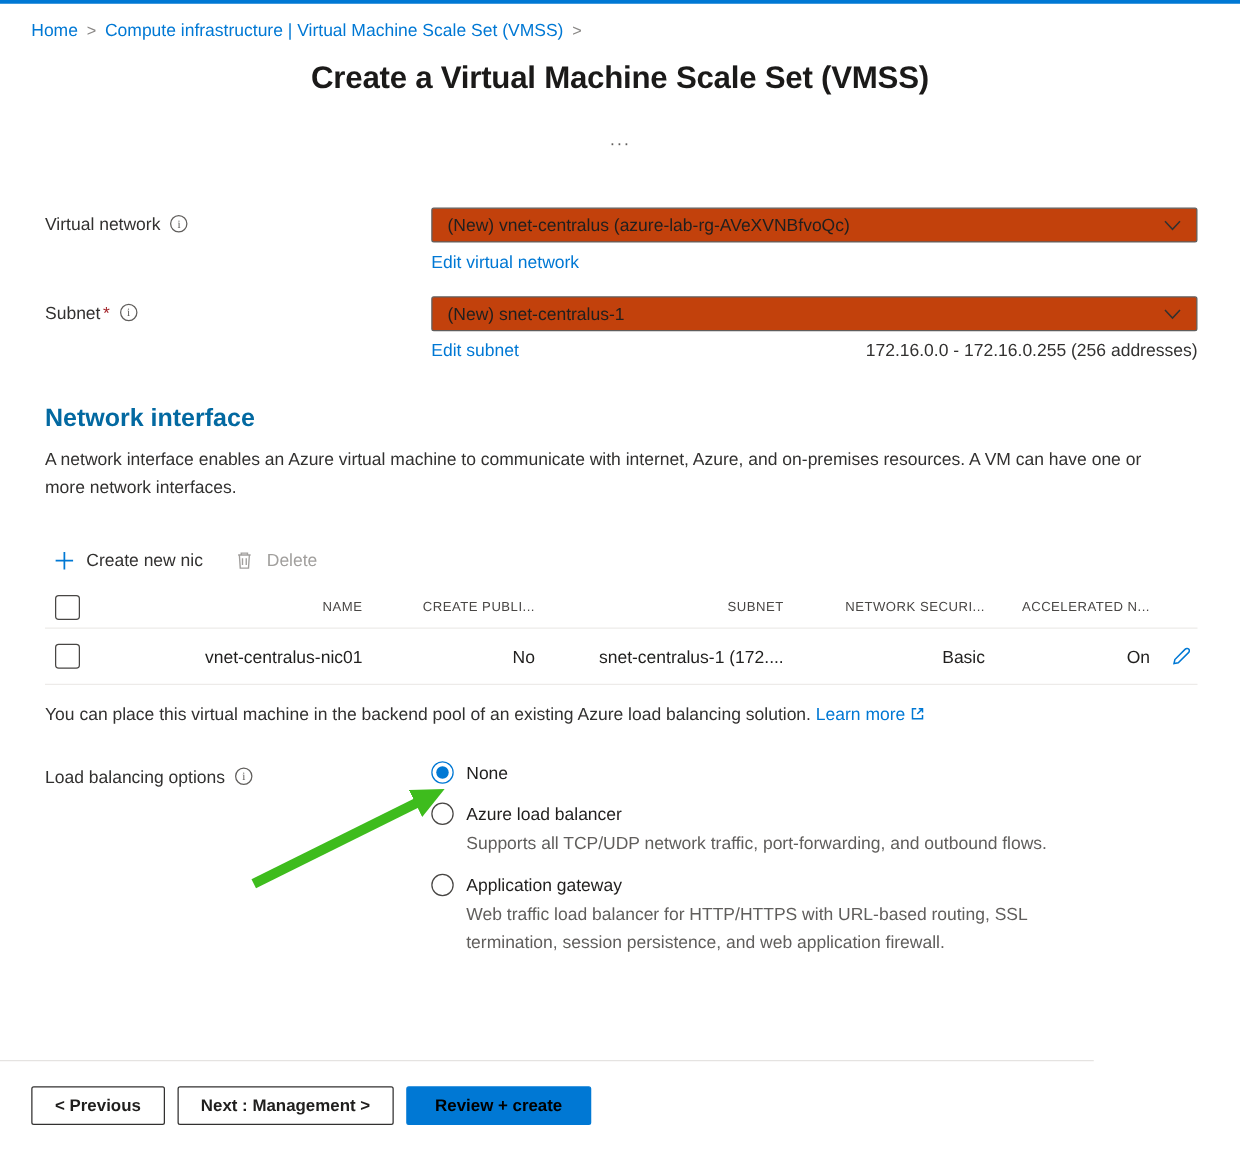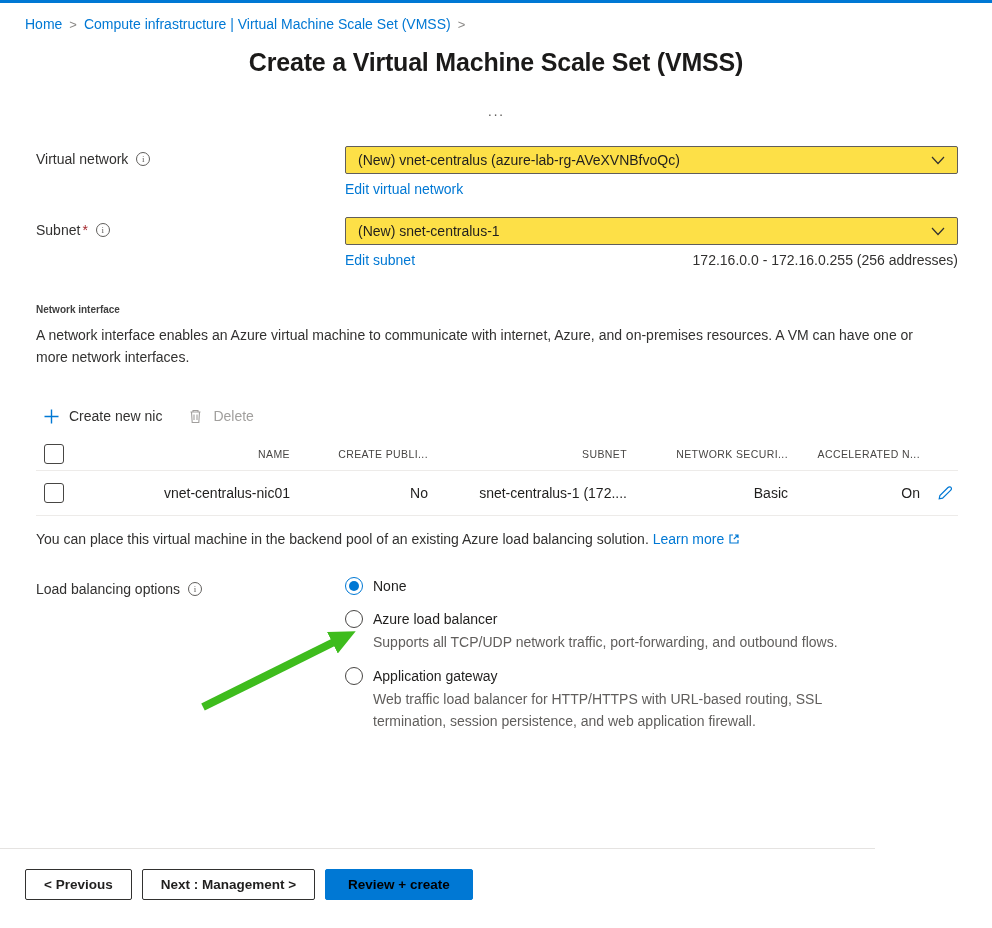--- a/index.html
+++ b/index.html
@@ -54,21 +54,21 @@
   h1 {
     font-size: 25px;
     font-weight: 700;
     color: #1b1a19;
     letter-spacing: -0.2px;
     line-height: 32px;
   }
   .more { color: #605e5c; font-size: 14px; letter-spacing: 1px; cursor: pointer; }
 
   
-  .form { margin-top: 24px; }
+  .form { margin-top: 44px; }
   .form-row {
     display: flex;
     padding: 0 34px 0 36px;
     margin-bottom: 20px;
   }
   .label-col {
     width: 309px;
     flex: 0 0 309px;
     display: flex;
     align-items: flex-start;
@@ -96,39 +96,39 @@
   .combobox {
     height: 28px;
     border: 1px solid var(--input-border);
     border-radius: 2px;
     display: flex;
     align-items: center;
     justify-content: space-between;
     padding: 0 12px;
     font-size: 14px;
     color: var(--text-dark);
-    background: #fde047;
+    background: #c2410c;
     cursor: pointer;
   }
   .link-row {
     margin-top: 7px;
     display: flex;
     justify-content: space-between;
     align-items: center;
     font-size: 14px;
   }
   a.link { color: var(--accent); text-decoration: none; cursor: pointer; }
   .range-text { color: var(--text); font-size: 14px; }
 
   
   .section-heading {
     margin: 36px 36px 0 36px;
-    font-size: 10px;
+    font-size: 20px;
     font-weight: 700;
-    color: #404040;
+    color: #0369a1;
   }
   .section-desc {
     margin: 9px 36px 0 36px;
     font-size: 14px;
     line-height: 22px;
     color: var(--text);
     max-width: 898px;
   }
 
   

